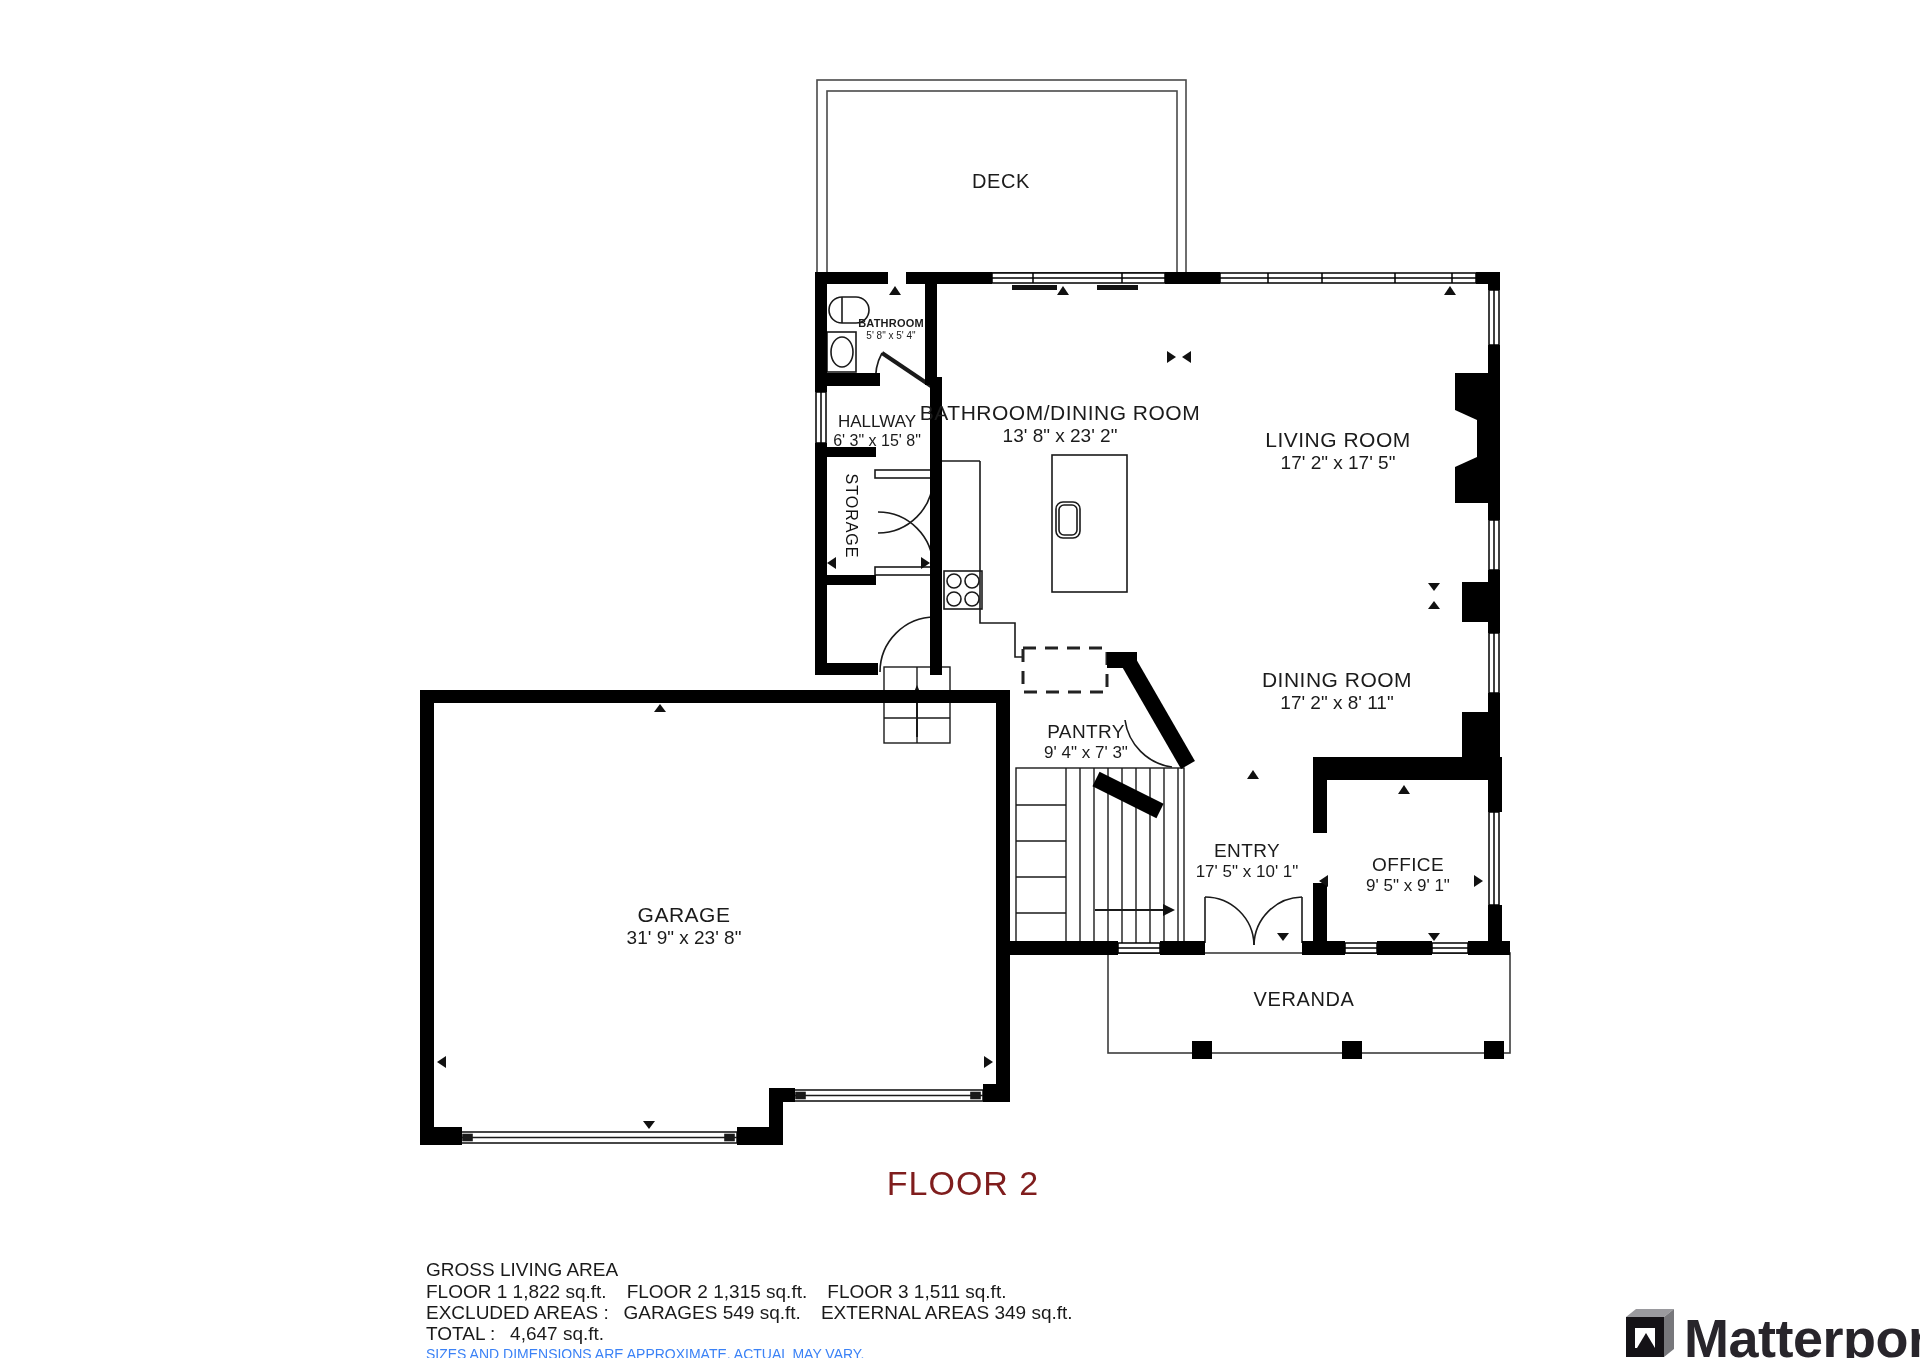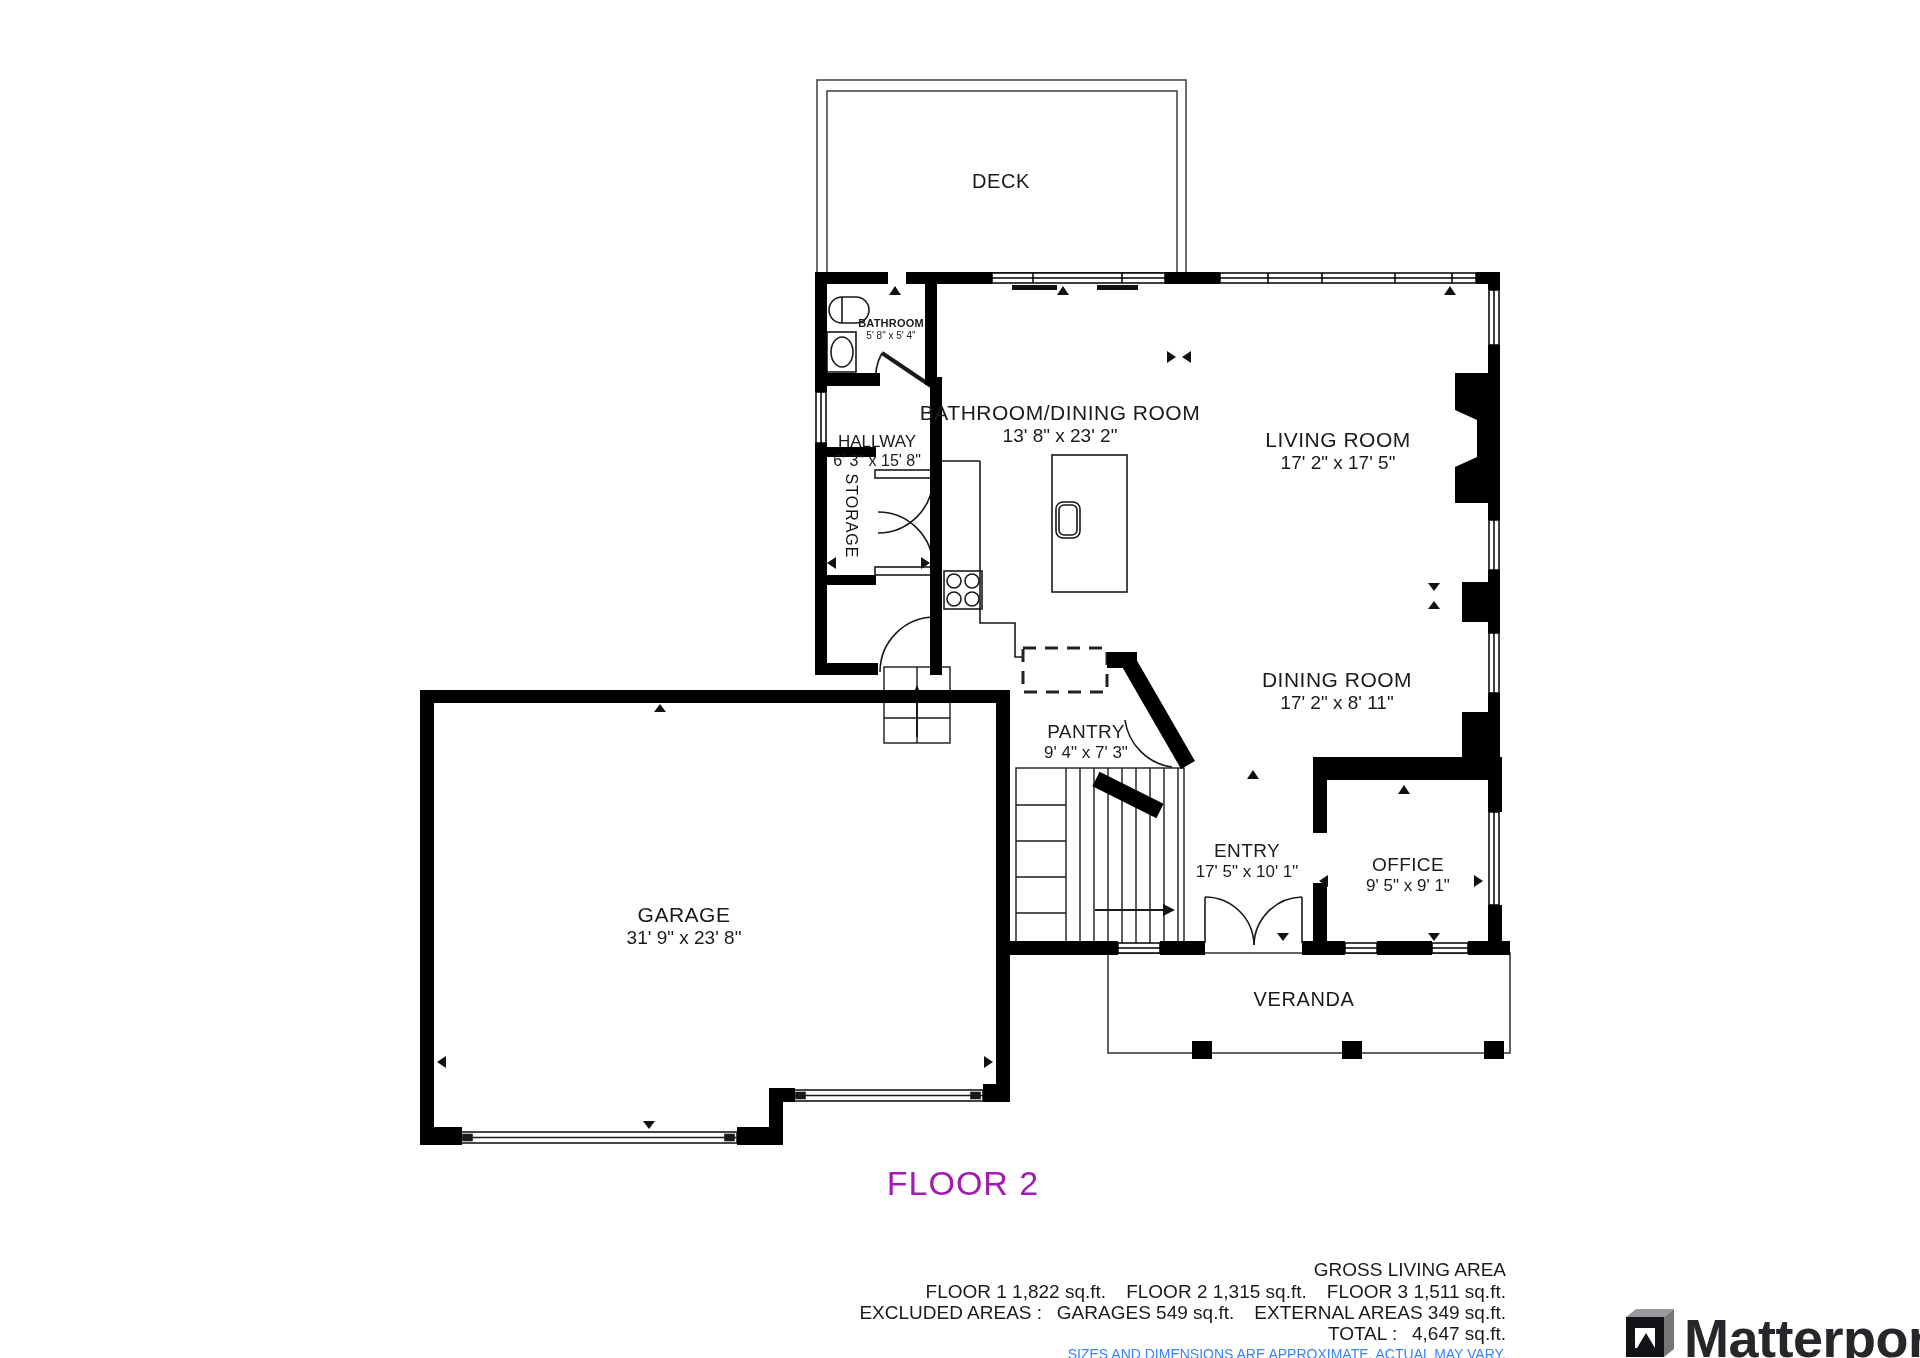--- a/index.html
+++ b/index.html
@@ -12,23 +12,23 @@
   .lbl-big .nm{font-size:21px;letter-spacing:.5px;}
   .lbl-big .dm{font-size:19px;}
   .lbl-med .nm{font-size:19px;letter-spacing:.4px;}
   .lbl-med .dm{font-size:17px;}
   .lbl-sm .nm{font-size:11px;font-weight:bold;letter-spacing:.2px;}
   .lbl-sm .dm{font-size:10px;}
   .lbl-hall .nm{font-size:17px;}
   .lbl-hall .dm{font-size:16px;}
   .lbl-single{font-size:20px;letter-spacing:.6px;}
   .lbl-storage{position:absolute;transform:translate(-50%,-50%) rotate(90deg);font-size:16px;letter-spacing:1px;color:#111;}
-  .floor-title{position:absolute;left:963px;top:1168px;transform:translate(-50%,-50%);font-size:34px;color:#a21caf;letter-spacing:1px;}
+  .floor-title{position:absolute;left:963px;top:1168px;transform:translate(-50%,-50%);font-size:34px;color:#7f1d1d;letter-spacing:1px;}
   .footer{position:absolute;left:426px;top:0;width:1080px;text-align:center;color:#1a1a1a;}
-  .f-line{position:absolute;left:0;width:1080px;text-align:right;font-size:19px;white-space:nowrap;}
+  .f-line{position:absolute;left:0;width:1080px;text-align:left;font-size:19px;white-space:nowrap;}
   .f-muted{color:#3b82f6;font-size:14px;}
   .brand{position:absolute;left:1618px;top:1290px;width:300px;height:60px;}
   .brand-text{position:absolute;left:66px;top:2px;font-size:54px;font-weight:700;color:#28252b;letter-spacing:-.5px;}
 </style>
 </head>
 <body>
 
 <div id="canvas">
 
 <svg width="1920" height="1358" viewBox="0 0 1920 1358">
@@ -259,21 +259,21 @@
 
   <div class="lbl lbl-single" style="left:1001px;top:166px;">
     <span class="nm">DECK</span>
   </div>
 
   <div class="lbl lbl-sm" style="left:891px;top:314px;">
     <span class="nm">BATHROOM</span>
     <span class="dm">5' 8" x 5' 4"</span>
   </div>
 
-  <div class="lbl lbl-hall" style="left:877px;top:416px;margin-top:20px;">
+  <div class="lbl lbl-hall" style="left:877px;top:416px;">
     <span class="nm">HALLWAY</span>
     <span class="dm">6' 3" x 15' 8"</span>
   </div>
 
   <div class="lbl-storage" style="left:851px;top:501px;">
     <span>STORAGE</span>
   </div>
 
   <div class="lbl lbl-big" style="left:1060px;top:409px;">
     <span class="nm">BATHROOM/DINING ROOM</span>

